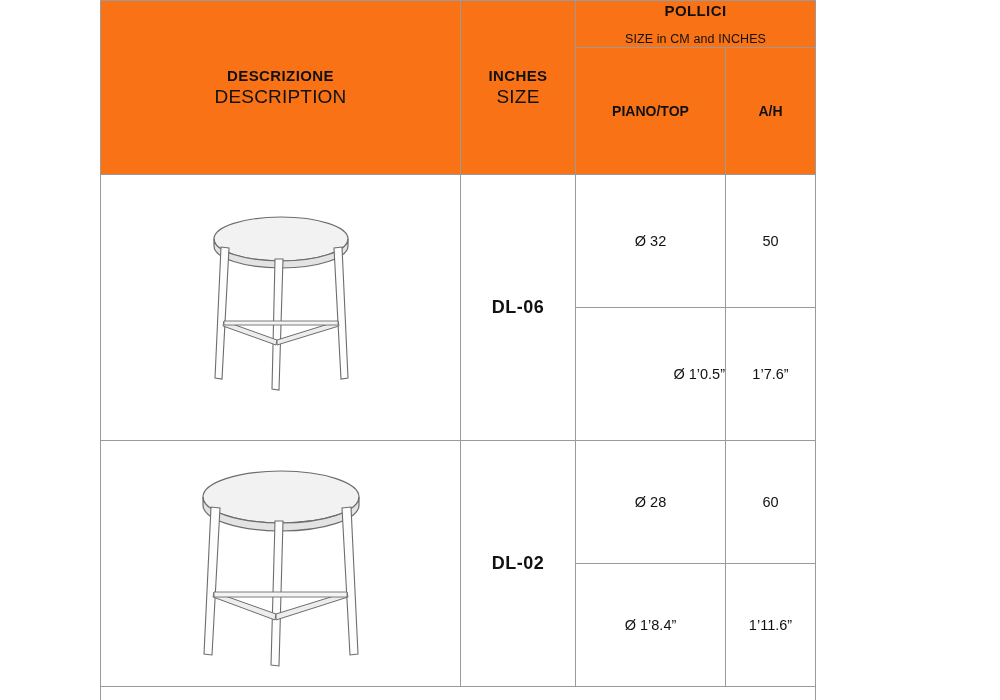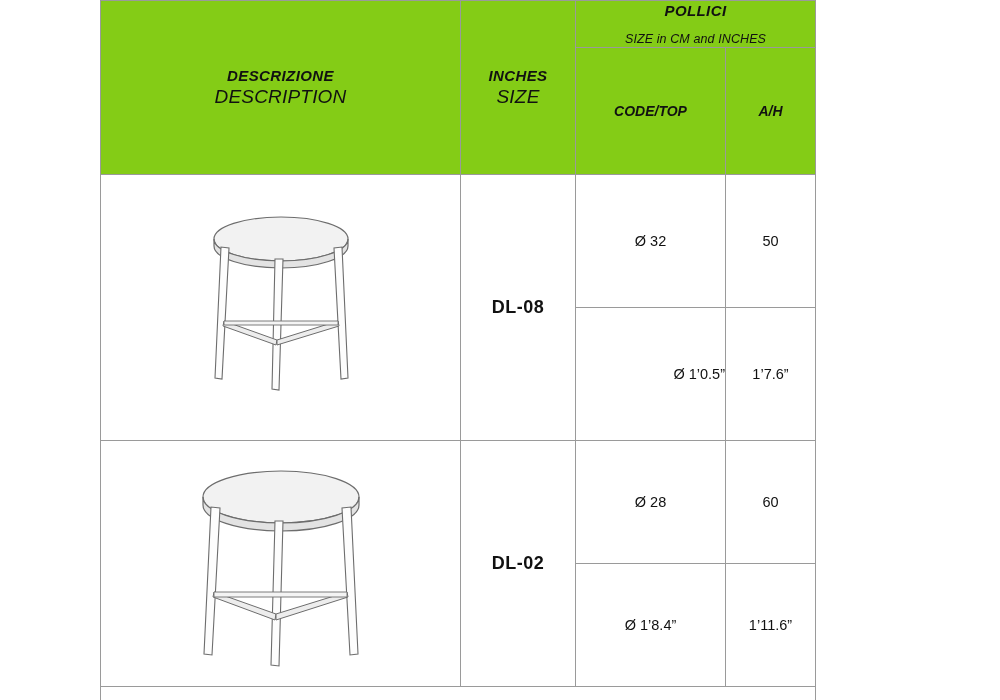--- a/index.html
+++ b/index.html
@@ -29,23 +29,22 @@
     border-collapse: collapse;
     table-layout: fixed;
   }
   .spec-table td, .spec-table th {
     border: 1px solid #9a9a9a;
     padding: 0;
     vertical-align: middle;
     text-align: center;
   }
   .head-cell {
-    background: #84cc16;
+    background: #f97316;
     color: #111111;
-    font-style: italic;
   }
   .head-title {
     font-weight: bold;
     font-size: 15px;
     letter-spacing: 0.4px;
   }
   .head-sub {
     font-weight: normal;
     font-size: 19px;
     letter-spacing: 0.2px;
@@ -124,41 +123,41 @@
         <td class="head-cell" rowspan="2">
           <div class="head-title">INCHES</div>
           <div class="head-sub">SIZE</div>
         </td>
         <td class="head-cell" colspan="2" style="height:46px;">
           <div class="head-title">POLLICI</div>
           <div class="head-sub-small">SIZE in CM and INCHES</div>
         </td>
       </tr>
       <tr>
-        <td class="head-cell sub-head" style="height:126px;">CODE/TOP</td>
+        <td class="head-cell sub-head" style="height:126px;">PIANO/TOP</td>
         <td class="head-cell sub-head">A/H</td>
       </tr>
 
       <tr>
         <td class="img-cell" rowspan="2" style="height:132px;">
           <svg class="table-art" width="220" height="230" viewBox="0 0 220 230" aria-hidden="true">
 
             <ellipse cx="110" cy="46" rx="67" ry="22" fill="#f2f2f2" stroke="#6d6d6d" stroke-width="1.2"></ellipse>
             <path d="M43 46 a67 22 0 0 0 134 0 l0 7 a67 22 0 0 1 -134 0 z" fill="#e3e3e3" stroke="#6d6d6d" stroke-width="1.2"></path>
 
             <path d="M50 54 L44 185 L51 186 L58 55 Z" fill="#fdfdfd" stroke="#6d6d6d" stroke-width="1.1"></path>
             <path d="M163 55 L170 186 L177 185 L171 54 Z" fill="#fdfdfd" stroke="#6d6d6d" stroke-width="1.1"></path>
             <path d="M104 66 L101 196 L108 197 L112 66 Z" fill="#fdfdfd" stroke="#6d6d6d" stroke-width="1.1"></path>
 
             <path d="M52 133 L105 152 L106 147 L53 128 Z" fill="#ededed" stroke="#6d6d6d" stroke-width="1"></path>
             <path d="M168 133 L106 152 L106 147 L167 128 Z" fill="#ededed" stroke="#6d6d6d" stroke-width="1"></path>
             <path d="M53 128 L167 128 L167 132 L53 132 Z" fill="#f4f4f4" stroke="#6d6d6d" stroke-width="0.9"></path>
           </svg>
         </td>
-        <td class="code-cell" rowspan="2">DL-08</td>
+        <td class="code-cell" rowspan="2">DL-06</td>
         <td class="value-cell" style="height:132px;">Ø 32</td>
         <td class="value-cell">50</td>
       </tr>
       <tr>
         <td class="value-cell" style="height:132px;text-align:right;">Ø 1’0.5”</td>
         <td class="value-cell">1’7.6”</td>
       </tr>
 
       <tr>
         <td class="img-cell" rowspan="2" style="height:122px;">

